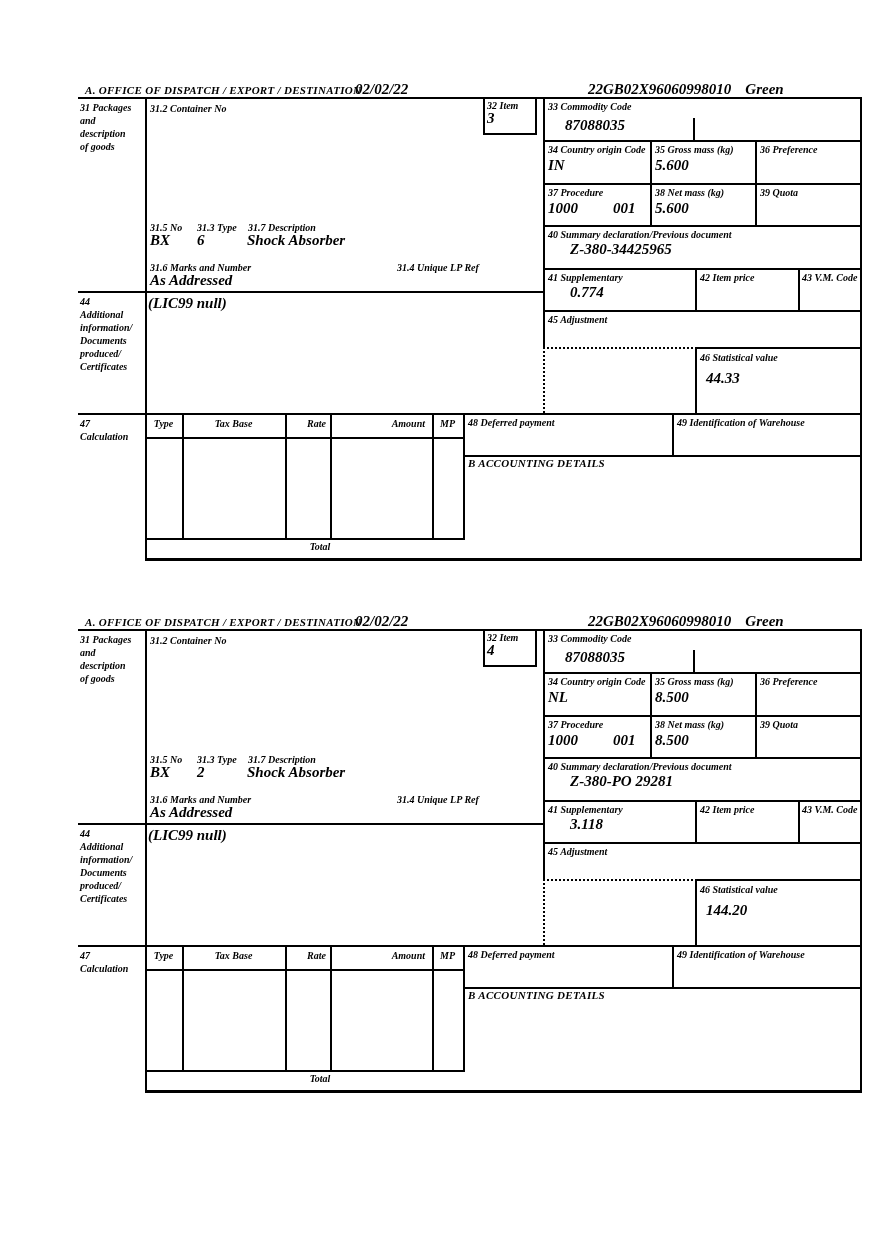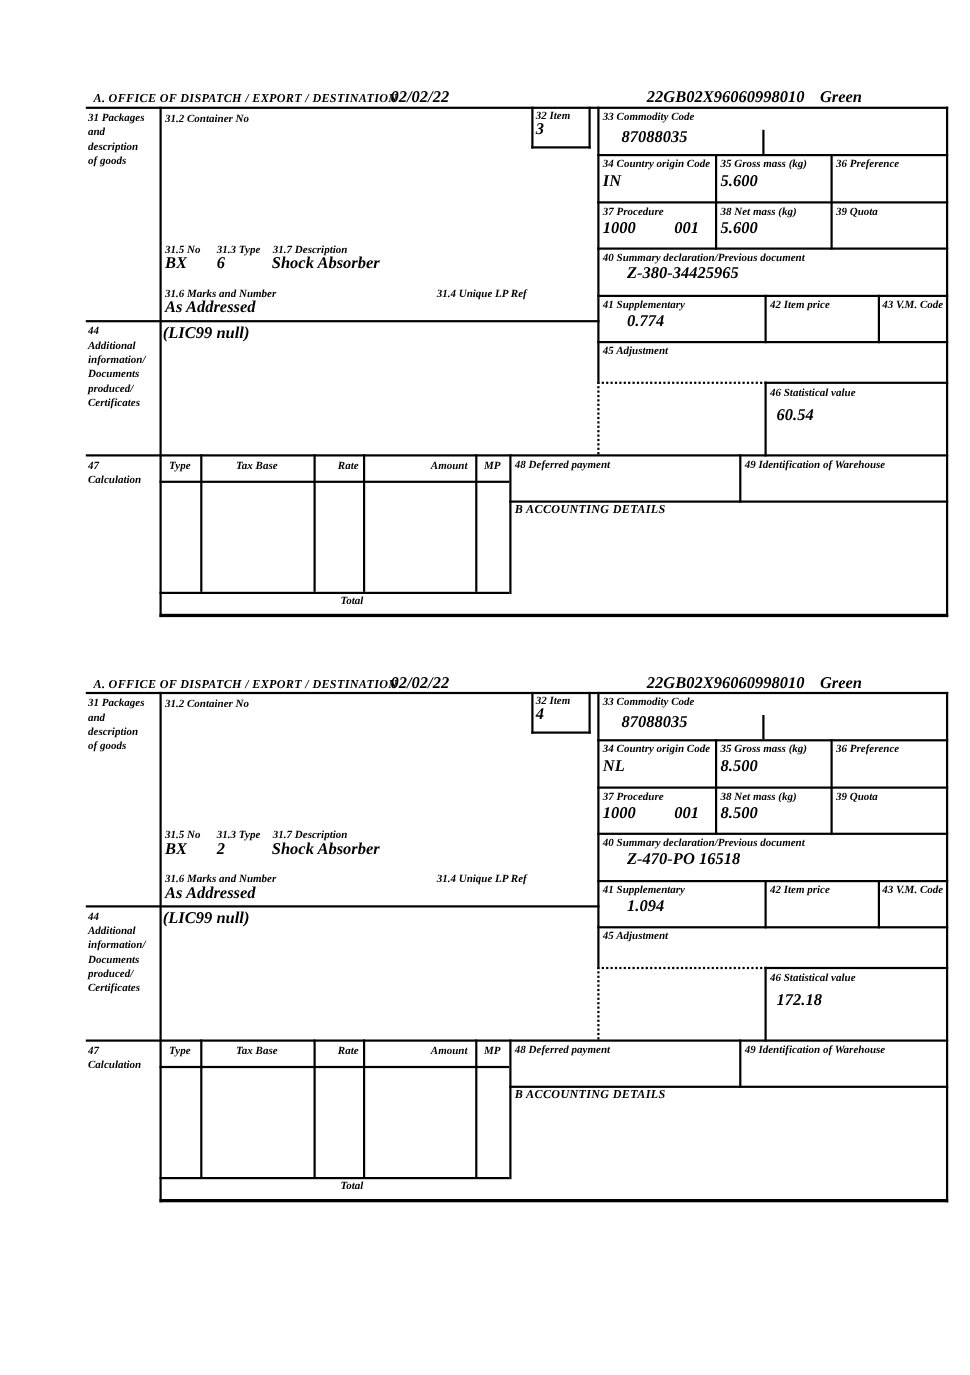--- a/index.html
+++ b/index.html
@@ -112,21 +112,21 @@
   <div class="val" style="left:655px;top:120px;">5.600</div>
   <div class="lbl" style="left:760px;top:106px;">39 Quota</div>
   <div class="lbl" style="left:548px;top:148px;">40 Summary declaration/Previous document</div>
   <div class="val" style="left:570px;top:161px;">Z-380-34425965</div>
   <div class="lbl" style="left:548px;top:191px;">41 Supplementary</div>
   <div class="val" style="left:570px;top:204px;">0.774</div>
   <div class="lbl" style="left:700px;top:191px;">42 Item price</div>
   <div class="lbl" style="left:802px;top:191px;">43 V.M. Code</div>
   <div class="lbl" style="left:548px;top:233px;">45 Adjustment</div>
   <div class="lbl" style="left:700px;top:271px;">46 Statistical value</div>
-  <div class="val" style="left:706px;top:290px;">60.54</div>
+  <div class="val" style="left:706px;top:290px;">44.33</div>
 
   <div class="cell tc" style="left:145px;top:338px;width:37px;">Type</div>
   <div class="cell tc" style="left:182px;top:338px;width:103px;">Tax Base</div>
   <div class="cell tr" style="left:285px;top:338px;width:45px;padding-right:4px;">Rate</div>
   <div class="cell tr" style="left:330px;top:338px;width:102px;padding-right:7px;">Amount</div>
   <div class="cell tc" style="left:432px;top:338px;width:31px;">MP</div>
   <div class="cell tc" style="left:145px;top:461px;width:350px;">Total</div>
   <div class="lbl" style="left:468px;top:336px;">48 Deferred payment</div>
   <div class="lbl" style="left:677px;top:336px;">49 Identification of Warehouse</div>
   <div class="hdr" style="left:468px;top:377px;">B ACCOUNTING DETAILS</div>
@@ -215,28 +215,28 @@
   <div class="lbl" style="left:655px;top:63px;">35 Gross mass (kg)</div>
   <div class="val" style="left:655px;top:77px;">8.500</div>
   <div class="lbl" style="left:760px;top:63px;">36 Preference</div>
   <div class="lbl" style="left:548px;top:106px;">37 Procedure</div>
   <div class="val" style="left:548px;top:120px;">1000</div>
   <div class="val" style="left:613px;top:120px;">001</div>
   <div class="lbl" style="left:655px;top:106px;">38 Net mass (kg)</div>
   <div class="val" style="left:655px;top:120px;">8.500</div>
   <div class="lbl" style="left:760px;top:106px;">39 Quota</div>
   <div class="lbl" style="left:548px;top:148px;">40 Summary declaration/Previous document</div>
-  <div class="val" style="left:570px;top:161px;">Z-470-PO 16518</div>
+  <div class="val" style="left:570px;top:161px;">Z-380-PO 29281</div>
   <div class="lbl" style="left:548px;top:191px;">41 Supplementary</div>
-  <div class="val" style="left:570px;top:204px;">1.094</div>
+  <div class="val" style="left:570px;top:204px;">3.118</div>
   <div class="lbl" style="left:700px;top:191px;">42 Item price</div>
   <div class="lbl" style="left:802px;top:191px;">43 V.M. Code</div>
   <div class="lbl" style="left:548px;top:233px;">45 Adjustment</div>
   <div class="lbl" style="left:700px;top:271px;">46 Statistical value</div>
-  <div class="val" style="left:706px;top:290px;">172.18</div>
+  <div class="val" style="left:706px;top:290px;">144.20</div>
 
   <div class="cell tc" style="left:145px;top:338px;width:37px;">Type</div>
   <div class="cell tc" style="left:182px;top:338px;width:103px;">Tax Base</div>
   <div class="cell tr" style="left:285px;top:338px;width:45px;padding-right:4px;">Rate</div>
   <div class="cell tr" style="left:330px;top:338px;width:102px;padding-right:7px;">Amount</div>
   <div class="cell tc" style="left:432px;top:338px;width:31px;">MP</div>
   <div class="cell tc" style="left:145px;top:461px;width:350px;">Total</div>
   <div class="lbl" style="left:468px;top:336px;">48 Deferred payment</div>
   <div class="lbl" style="left:677px;top:336px;">49 Identification of Warehouse</div>
   <div class="hdr" style="left:468px;top:377px;">B ACCOUNTING DETAILS</div>

